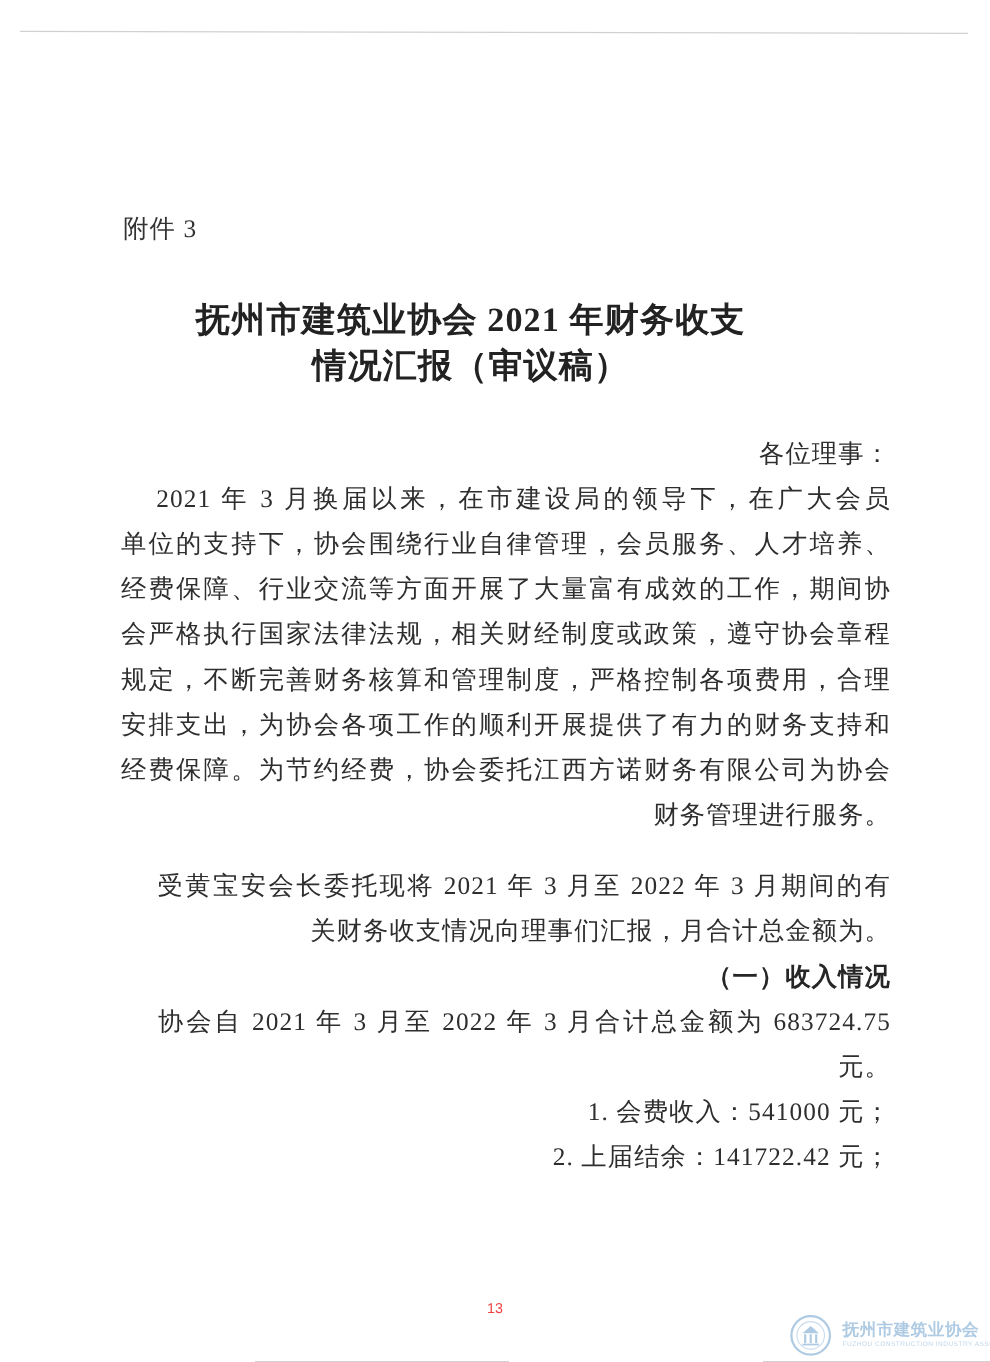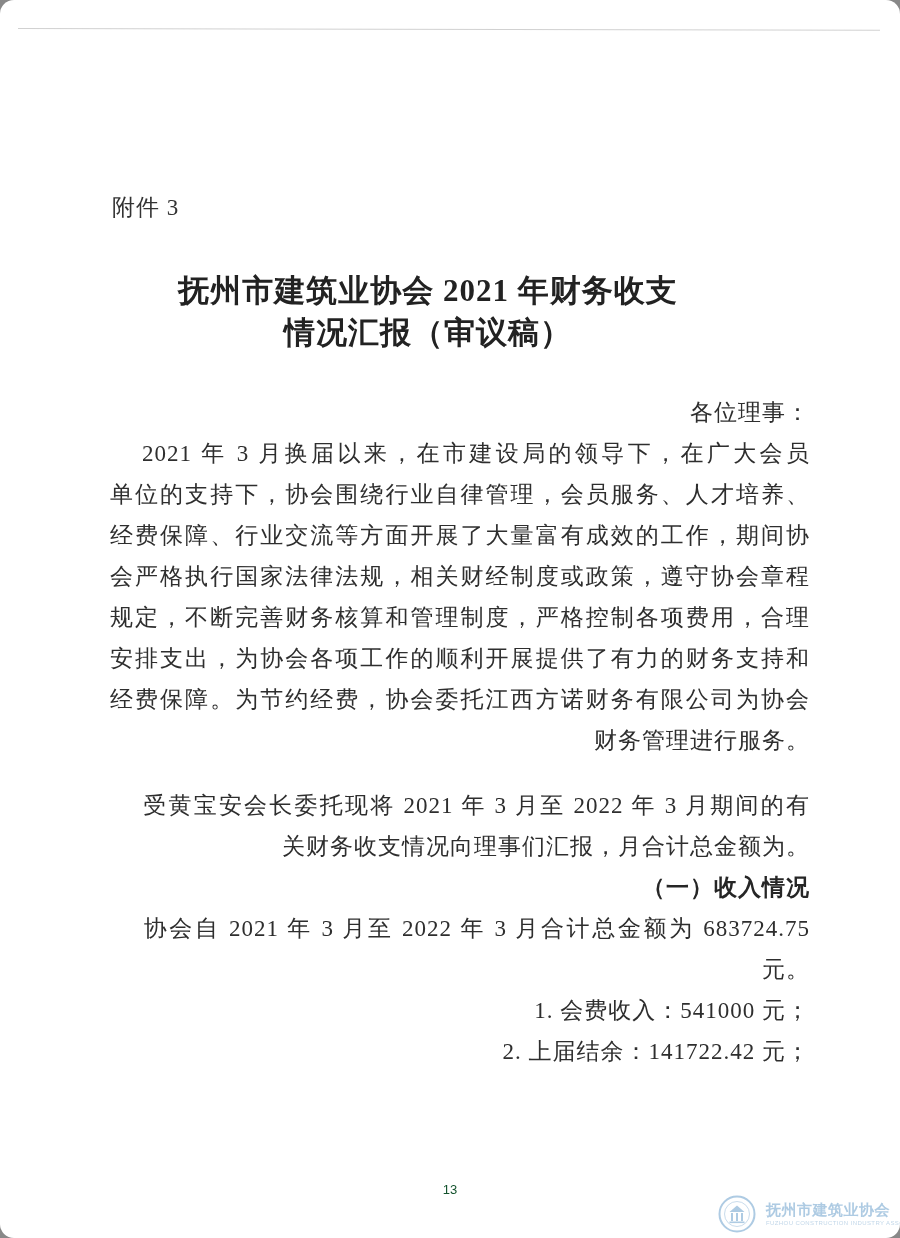--- a/index.html
+++ b/index.html
@@ -5,21 +5,20 @@
   html, body { margin: 0; padding: 0; background: #888; }
   .page {
     position: relative;
     width: 900px;
     height: 1238px;
     margin: 0 auto;
     background: #ffffff;
     overflow: hidden;
     font-family: "Liberation Serif", "DejaVu Serif", serif;
     color: #2e2e2e;
-    border-radius: 14px;
   }
   .scan-line {
     position: absolute;
     top: 28px;
     left: 18px;
     width: 862px;
     height: 1px;
     background: #c9c9c9;
     transform: rotate(0.12deg);
     transform-origin: left center;
@@ -66,21 +65,21 @@
   .line.gap { margin-top: 24px; }
   .ind { display: inline-block; width: 32px; }
   .page-number {
     position: absolute;
     left: 0;
     top: 1182px;
     width: 900px;
     text-align: center;
     font-size: 13px;
     font-family: "Liberation Sans", "DejaVu Sans", sans-serif;
-    color: #14532d;
+    color: #ef4444;
   }
   .watermark {
     position: absolute;
     left: 718px;
     top: 1195px;
     display: flex;
     align-items: center;
   }
   .wm-emblem { width: 38px; height: 38px; flex: 0 0 auto; }
   .wm-texts { margin-left: 10px; }

